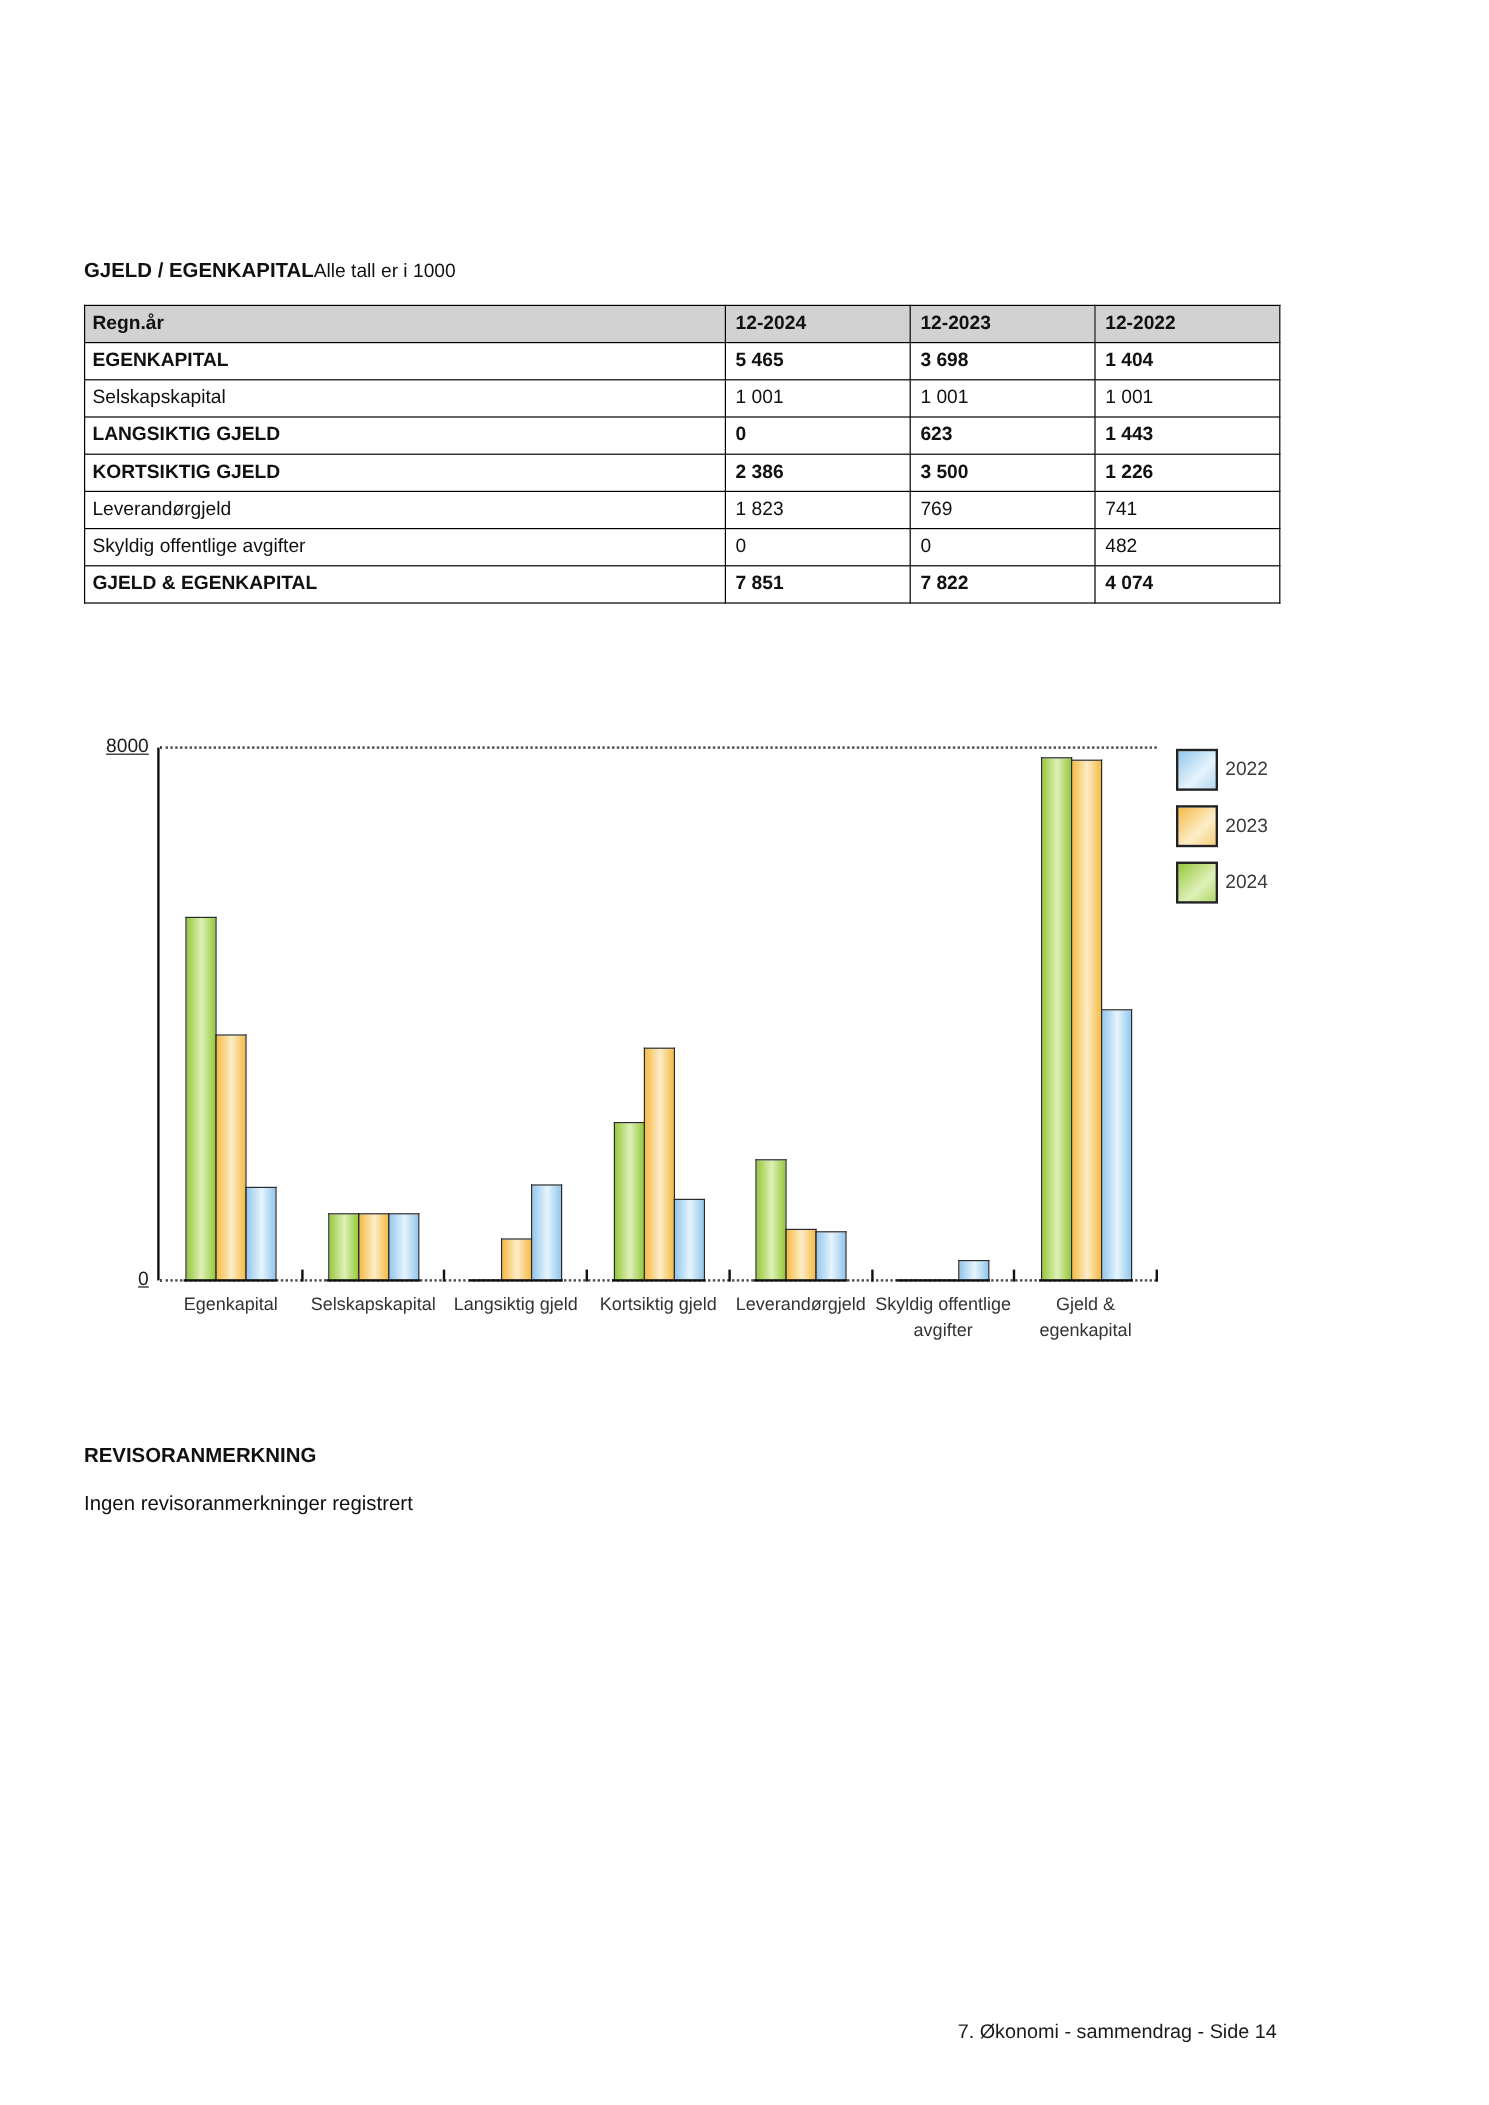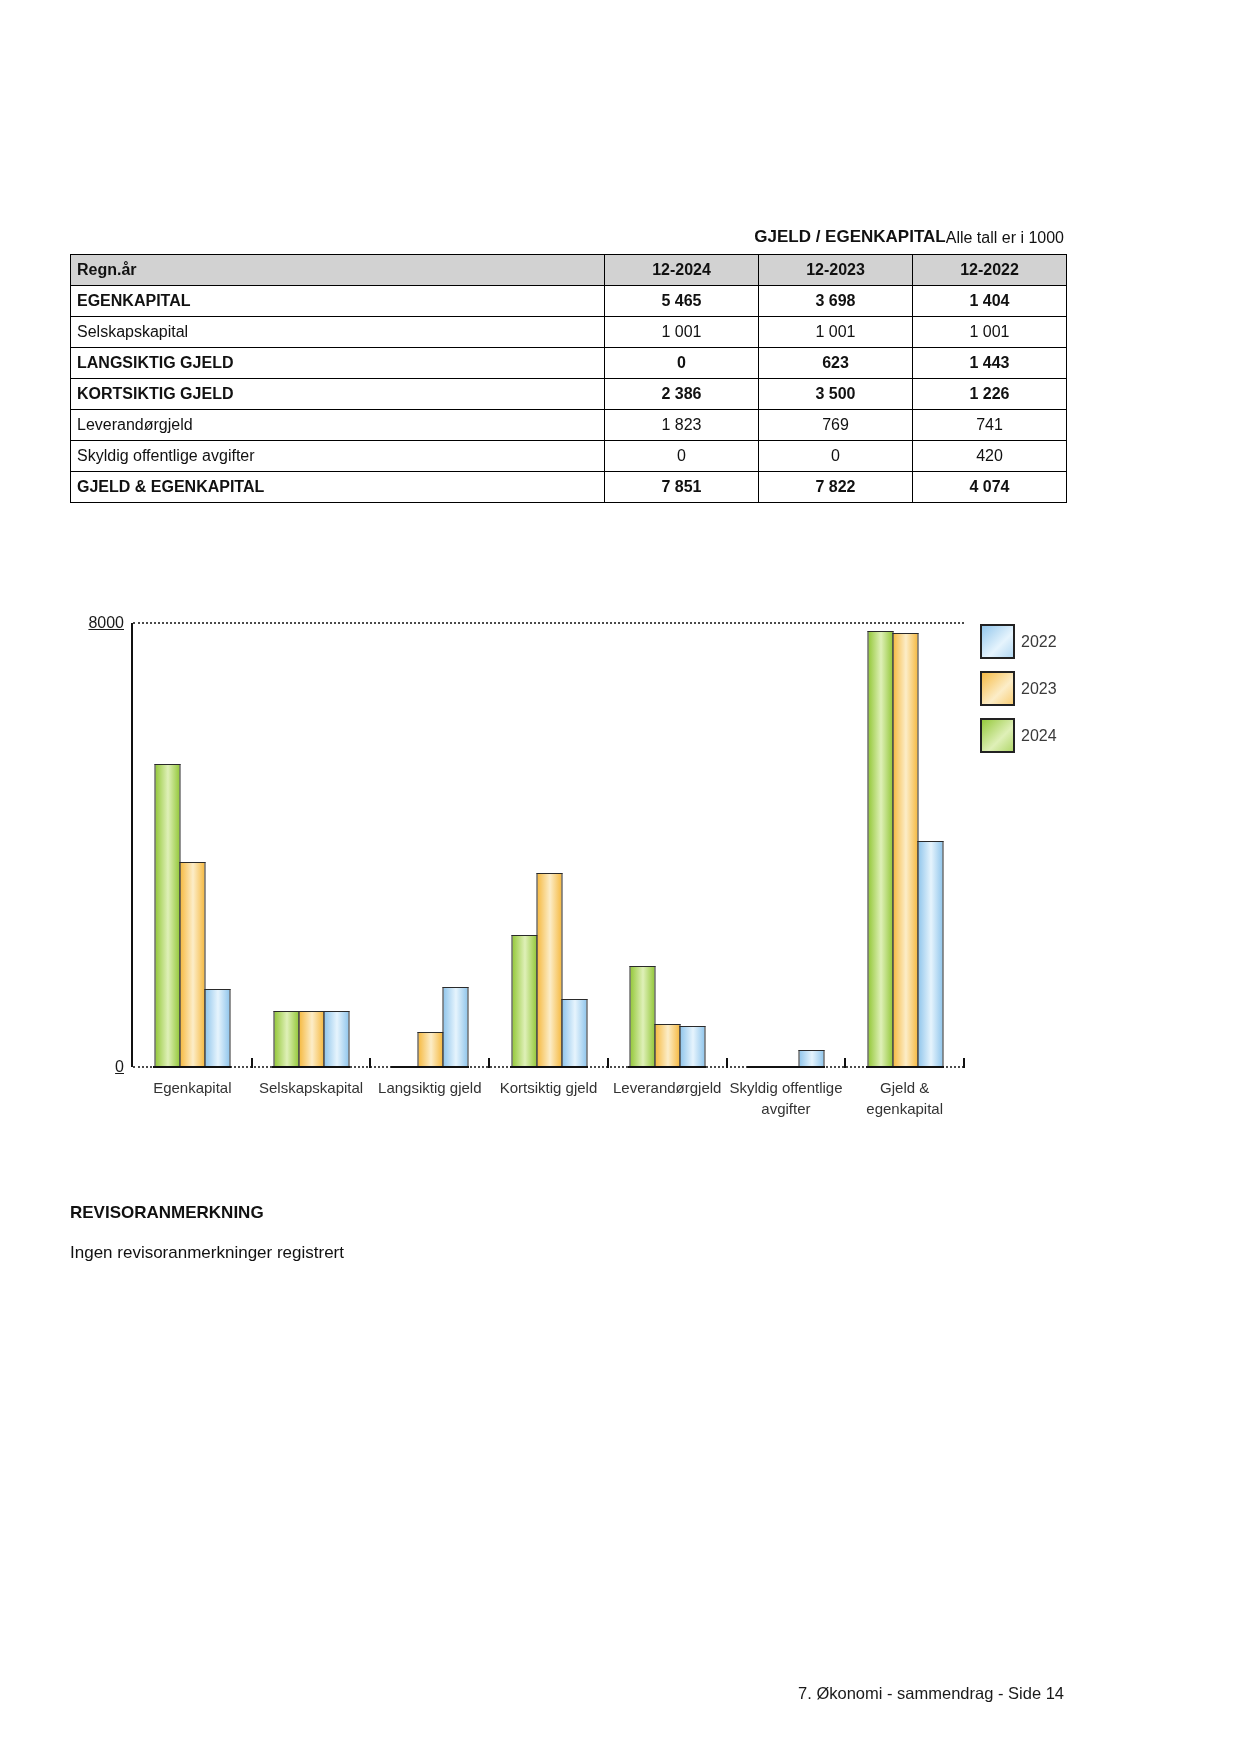--- a/index.html
+++ b/index.html
@@ -6,31 +6,31 @@
   .page{position:relative;width:1241px;height:1754px;background:#fff;overflow:hidden;
         font-family:"Liberation Sans",sans-serif;color:#111;}
 
   
   .logo{position:absolute;top:70px;right:178px;display:flex;align-items:flex-end;line-height:1;}
   .logo-dun{font-size:34px;color:#3d5a73;letter-spacing:0.5px;}
   .logo-amp{width:34px;height:46px;margin:0 1px -4px 2px;}
   .logo-brad{font-size:34px;color:#4b93ba;letter-spacing:0.5px;}
 
   
-  .title-row{position:absolute;left:70px;top:227px;width:994px;display:flex;
-             justify-content:flex-end;align-items:flex-end;}
+  .title-row{position:absolute;left:70px;top:216px;width:994px;display:flex;
+             justify-content:flex-start;align-items:flex-end;}
   .section-title{font-size:17px;font-weight:bold;color:#111;}
   .units-note{font-size:16px;color:#111;}
 
   
   .fin-table{position:absolute;left:70px;top:254px;border-collapse:collapse;font-size:16px;table-layout:fixed;}
   .fin-table td{border:1px solid #000;height:30px;padding:0 8px;vertical-align:middle;
                 overflow:hidden;white-space:nowrap;}
   .fin-table .cell-label{width:519px;text-align:left;padding-left:6px;margin-left:12px;}
-  .fin-table .cell-num{width:137px;text-align:center;}
+  .fin-table .cell-num{width:137px;text-align:left;}
   .fin-table thead td{background:#d2d2d2;font-weight:bold;}
   .fin-table tr.bold td{font-weight:bold;}
 
   
   .chart-wrap{position:absolute;left:70px;top:555px;width:1100px;height:580px;}
   .y-max,.y-min{position:absolute;left:0;width:54px;text-align:right;font-size:16px;color:#1a1a1a;text-decoration:underline;}
   .y-max{top:59px;}
   .y-min{top:503px;}
   .chart-plot{position:absolute;left:61px;top:68px;width:831px;height:444px;
               border-left:2px solid #111;display:flex;}
@@ -108,21 +108,21 @@
         <tr>
           <td class="cell-label">Leverandørgjeld</td>
           <td class="cell-num">1 823</td>
           <td class="cell-num">769</td>
           <td class="cell-num">741</td>
         </tr>
         <tr>
           <td class="cell-label">Skyldig offentlige avgifter</td>
           <td class="cell-num">0</td>
           <td class="cell-num">0</td>
-          <td class="cell-num">420</td>
+          <td class="cell-num">482</td>
         </tr>
         <tr class="bold">
           <td class="cell-label">GJELD &amp; EGENKAPITAL</td>
           <td class="cell-num">7 851</td>
           <td class="cell-num">7 822</td>
           <td class="cell-num">4 074</td>
         </tr>
       </tbody>
   </table>
 

